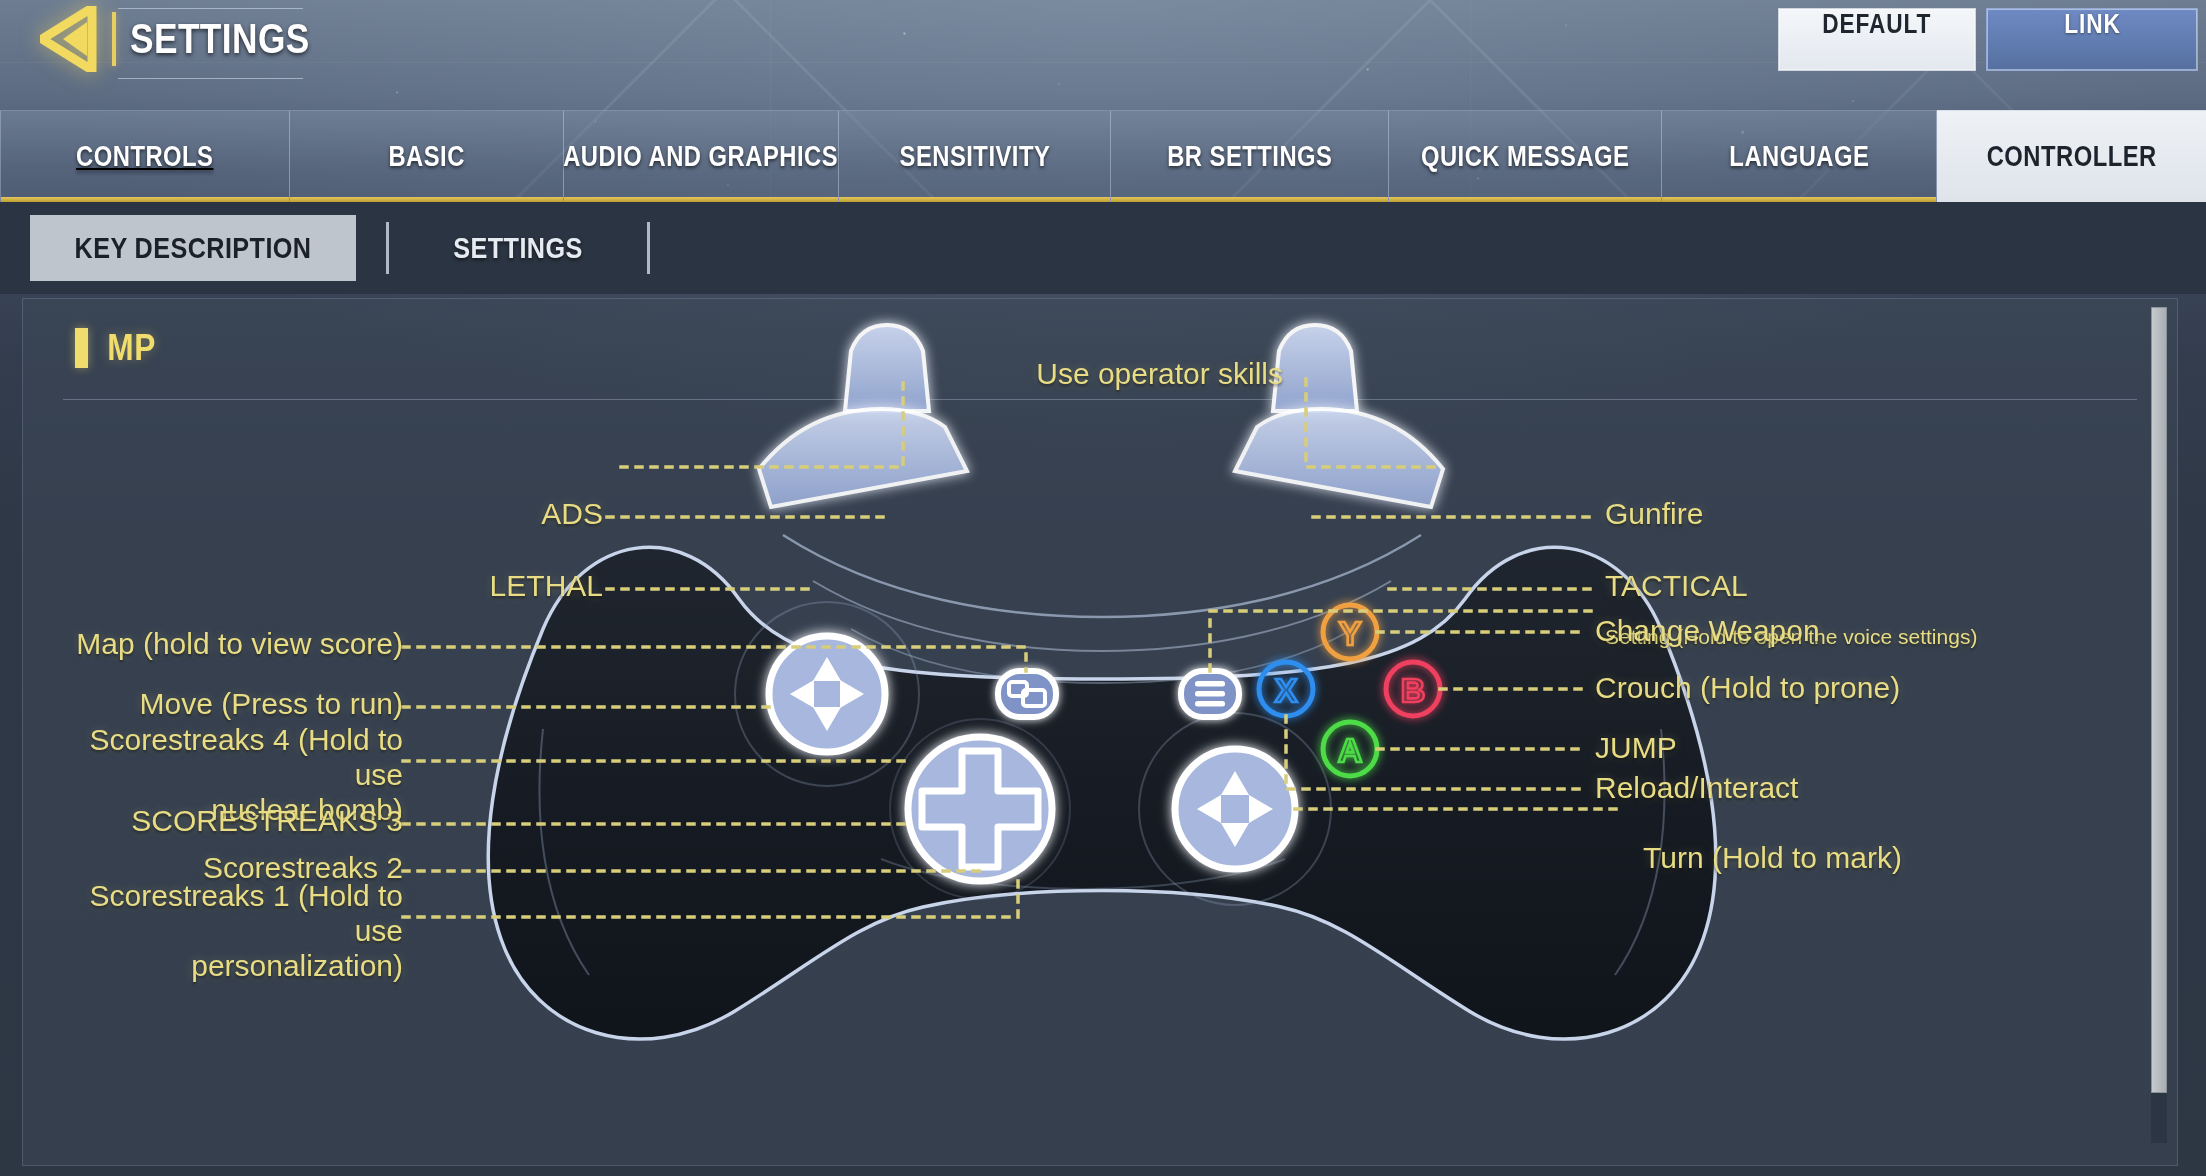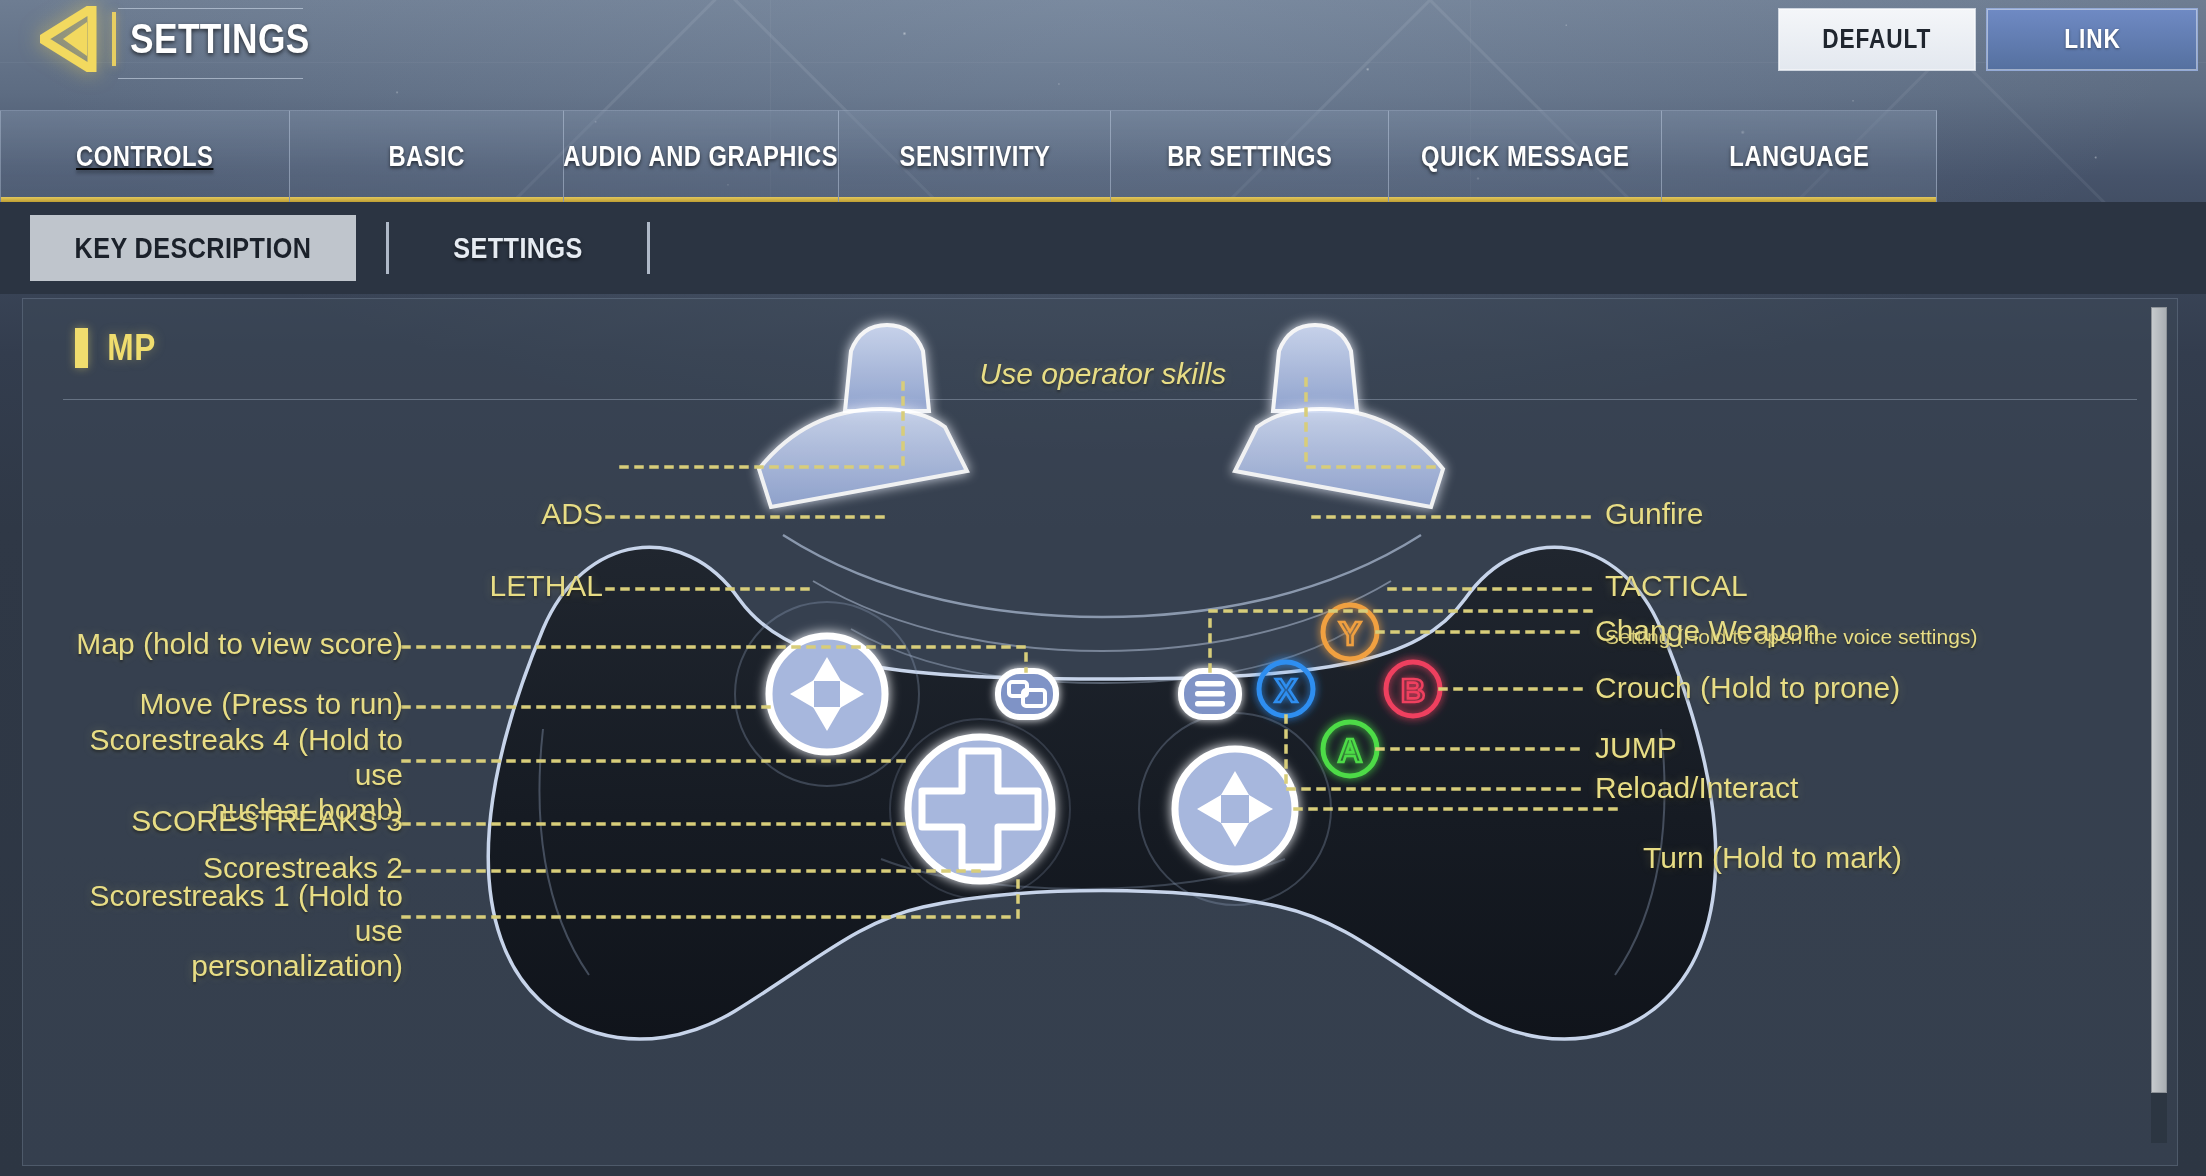--- a/index.html
+++ b/index.html
@@ -79,21 +79,21 @@
     background: rgba(215,225,240,0.55);
   }
   .title-rule.top { top: 8px; }
   .title-rule.bot { top: 78px; }
 
   .header-actions {
     position: absolute; right: 8px; top: 8px;
     display: flex; gap: 10px; align-items: center;
   }
   .hbtn {
-    width: 198px; height: 63px; display: flex; align-items: center; justify-content: center;
+    width: 198px; height: 63px; display: flex; justify-content: center;
     color: #20262f; font-size: 27px; font-weight: bold; letter-spacing: 1px;
     transform: none; cursor: pointer;
     background: linear-gradient(180deg,#f4f6f9 0%, #e3e8ef 100%);
     border: 1px solid #cfd6e0;
     box-shadow: inset 0 0 0 1px rgba(255,255,255,.45);
   }
   .hbtn span { display:block; transform: scaleX(0.84); }
   .hbtn.primary {
     background: linear-gradient(180deg,#6f8ac4 0%, #55709f 100%);
     border: 1px solid #93a9d6; color: #ffffff; width: 212px;
@@ -171,21 +171,21 @@
   .stage svg { position: absolute; left: 0; top: 0; }
 
   
   .lab {
     position: absolute; color: #e8dd85; font-size: 30px; line-height: 1.16;
     text-shadow: 0 0 10px rgba(232,221,133,.25), 0 2px 3px rgba(0,0,0,.5);
     white-space: pre-line;
   }
   .lab.r { text-align: right; }
   .lab.l { text-align: left; }
-  .lab.c { text-align: center; font-style: italic; }
+  .lab.c { text-align: right; }
   .lab.small { font-size: 21px; margin-top: 24px; }
 
   
   .scrollbar {
     position: absolute; right: 10px; top: 8px; width: 16px; bottom: 22px;
     background: rgba(30,36,46,0.35);
   }
   .scroll-thumb {
     position: absolute; left: 0; top: 0; width: 16px; height: 94%;
     background: linear-gradient(90deg,#c6cacd,#a9aeb3);
@@ -243,20 +243,23 @@
       <div class="lbl">SENSITIVITY</div>
       </div>
     <div class="tab" style="width:278px">
       <div class="lbl">BR SETTINGS</div>
       </div>
     <div class="tab" style="width:273px">
       <div class="lbl">QUICK MESSAGE</div>
       </div>
     <div class="tab" style="width:275px">
       <div class="lbl">LANGUAGE</div>
+      </div>
+    <div class="tab active" style="width:269px">
+      <div class="lbl">CONTROLLER</div>
       </div>
   </div>
 
   <div class="subtabs">
     <div class="subtab active">
       <div class="lbl">KEY DESCRIPTION</div>
     </div>
     <div class="vbar"></div>
     <div class="subtab">
       <div class="lbl">SETTINGS</div>

